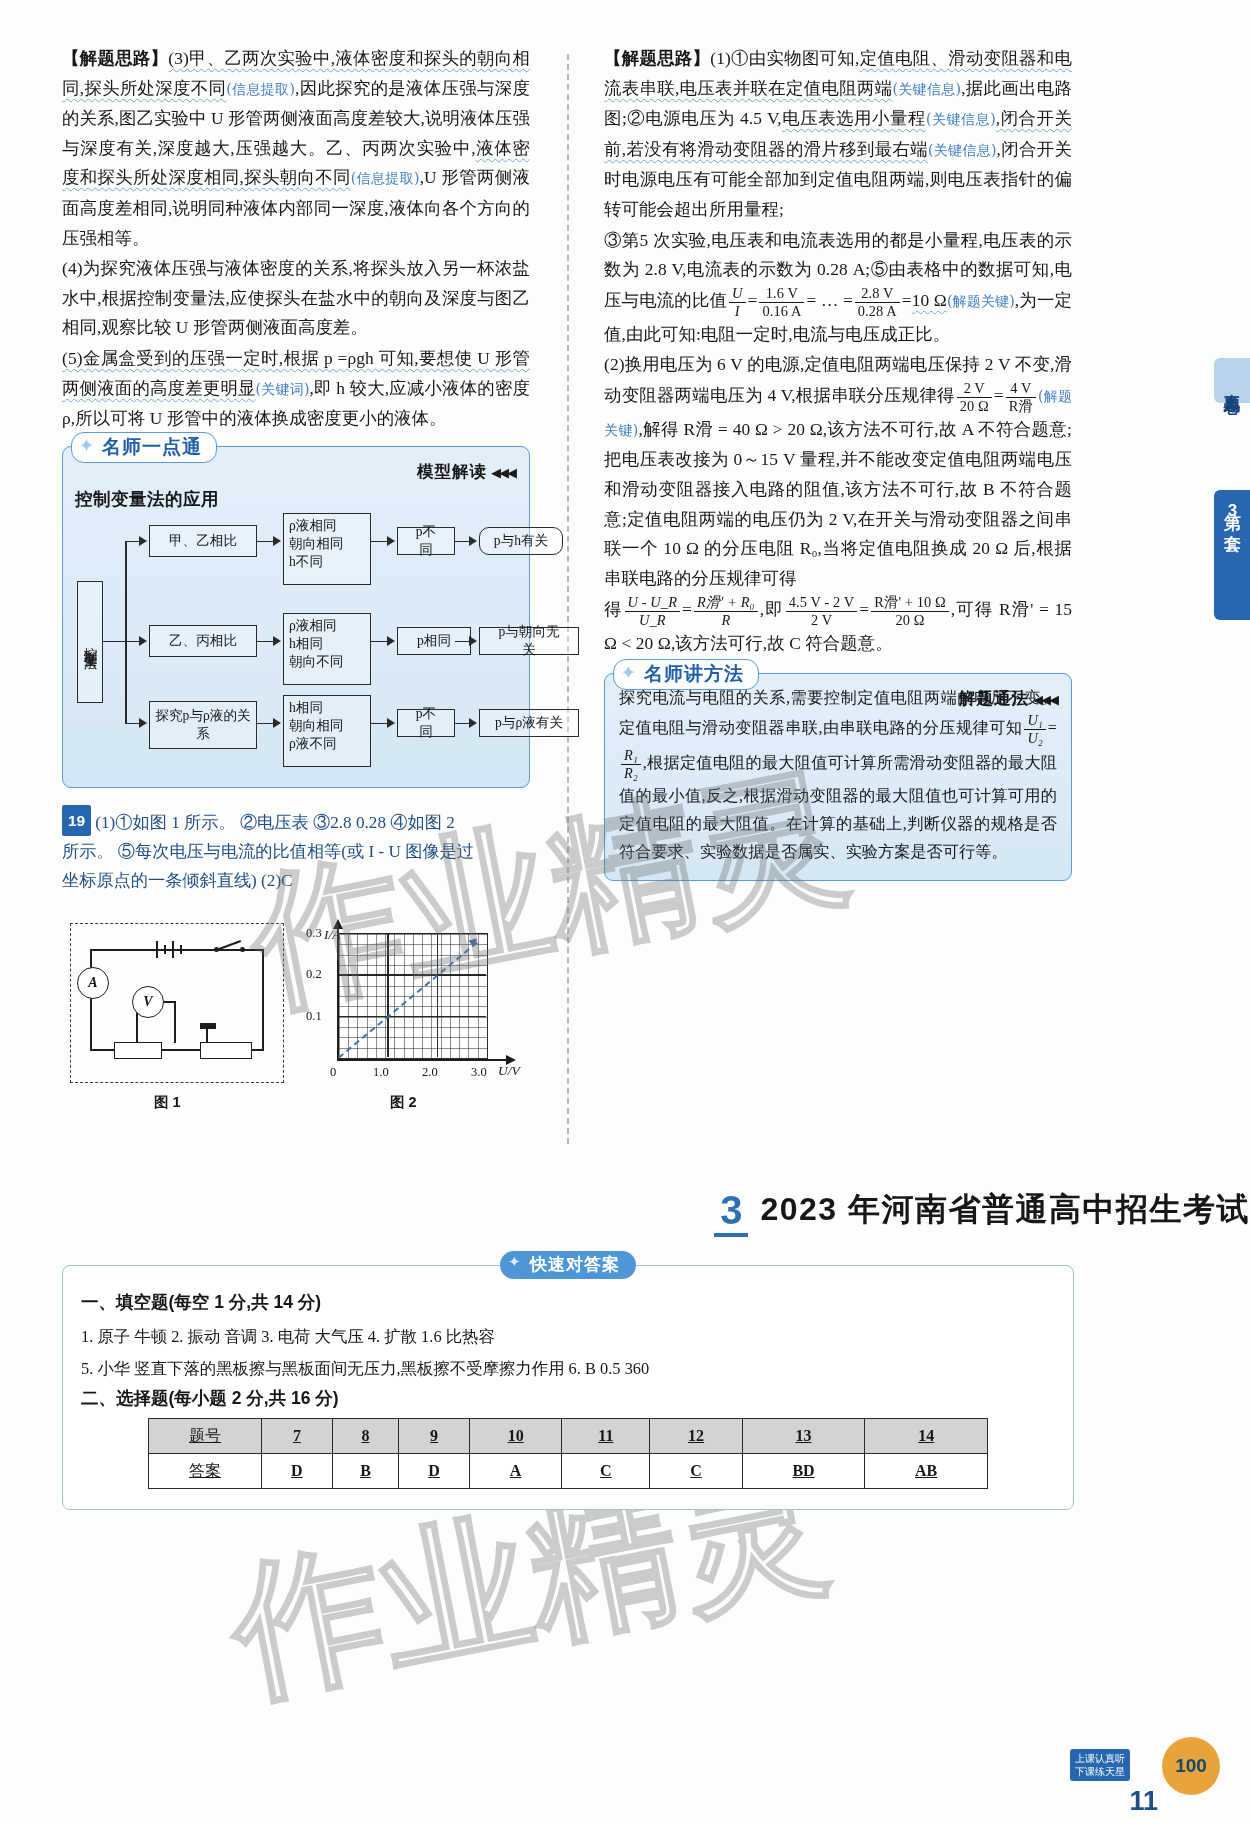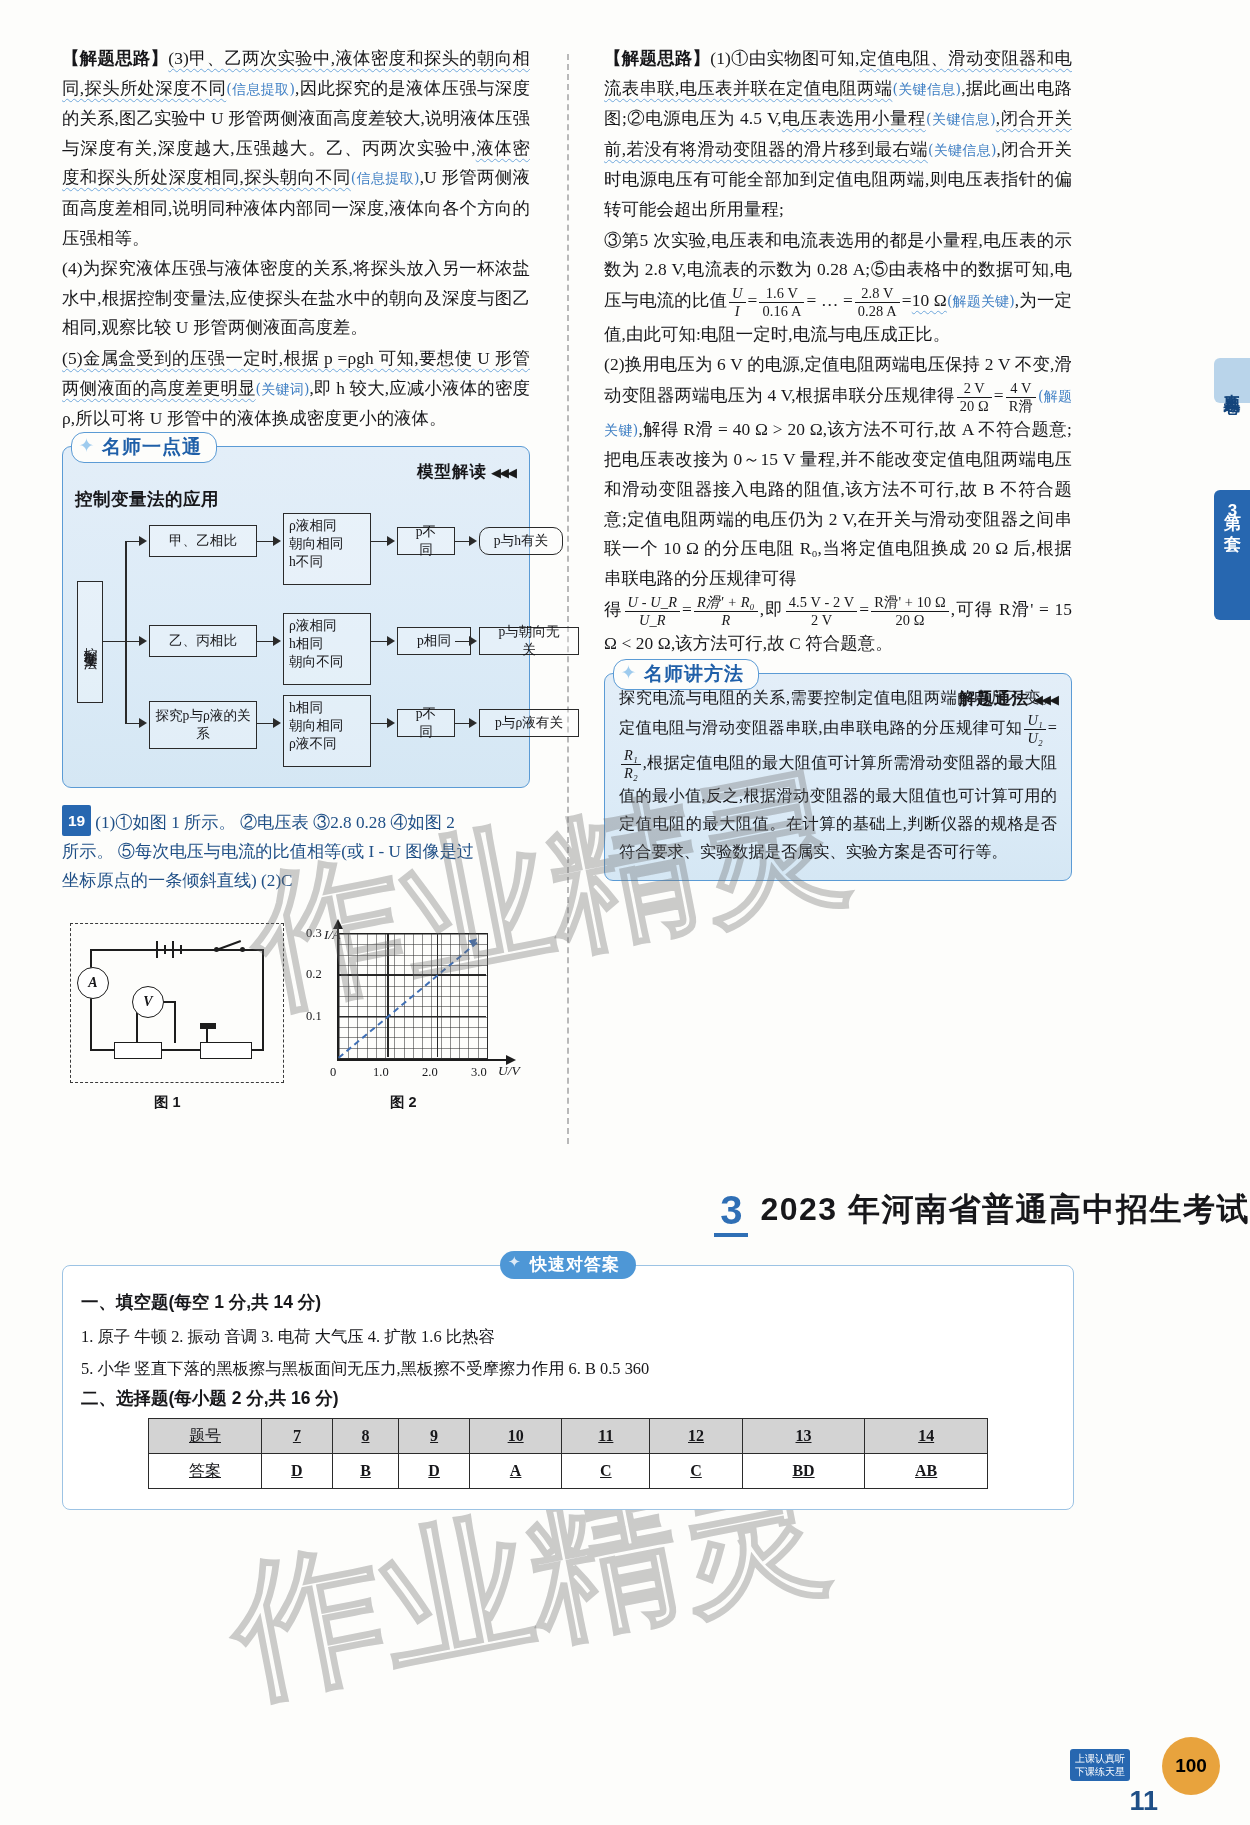--- a/index.html
+++ b/index.html
@@ -263,21 +263,21 @@
   }
   .fbadge{
     position:absolute; right:120px; bottom:44px;
     background:#2767b0; color:#fff; border-radius:3px;
     font-family:"Liberation Sans","DejaVu Sans",sans-serif;
     font-size:10px; line-height:13px; padding:3px 5px; text-align:left;
   }
   .fcircle{
     position:absolute; right:30px; bottom:30px;
     width:58px; height:58px; border-radius:50%;
-    background:#e8a33d; color:#000000;
+    background:#e8a33d; color:#0c4a6e;
     font-family:"Liberation Sans","DejaVu Sans",sans-serif;
     font-weight:bold; font-size:19px;
     display:flex; align-items:center; justify-content:center;
   }
 
   
   .wm{
     position:absolute; color:rgba(120,120,120,.30);
     font-family:"Liberation Sans","DejaVu Sans",sans-serif;
     font-weight:bold; pointer-events:none;

